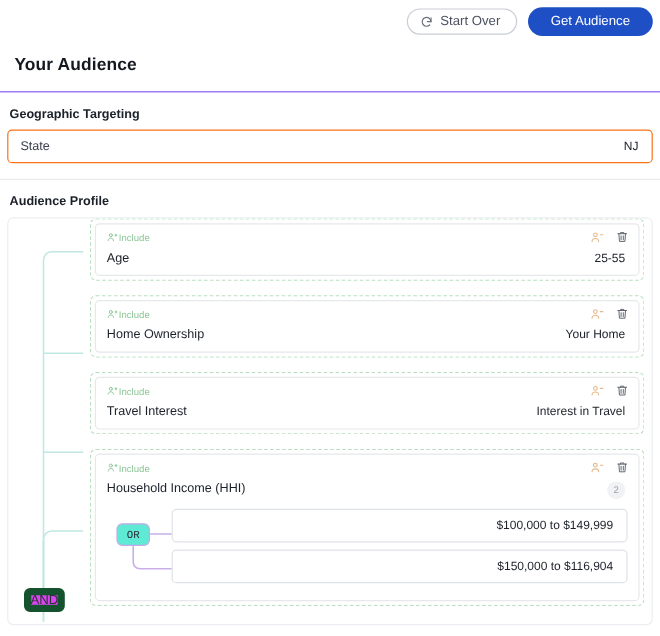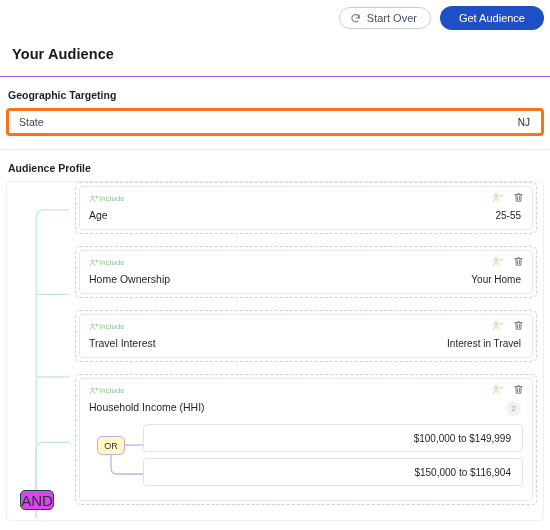--- a/index.html
+++ b/index.html
@@ -60,21 +60,21 @@
   
   .section-label {
     font-size: 10.5px;
     font-weight: bold;
     color: #1b2029;
     padding: 12px 0 7px 8px;
   }
   .state-field {
     margin: 0 6px;
     height: 28px;
-    border: 3px solid #f97316;
+    border: 1px solid #f97316;
     border-radius: 4px;
     background: #ffffff;
     display: flex;
     align-items: center;
     justify-content: space-between;
     padding: 0 11px 0 10px;
     font-size: 10.5px;
     color: #3d434f;
   }
   .state-value { font-size: 10px; color: #1b2029; }
@@ -102,25 +102,25 @@
     position: absolute;
     left: 0; top: 0;
     width: 100%; height: 100%;
     pointer-events: none;
   }
 
   .and-badge {
     position: absolute;
     left: 13px; top: 308px;
     width: 34px; height: 20px;
-    border: 1px solid #14532d;
+    border: 6px solid #14532d;
     border-radius: 5px;
     background: #d946ef;
     color: #2b3138;
-    font-size: 15px;
+    font-size: 11px;
     display: flex; align-items: center; justify-content: center;
     z-index: 3;
     cursor: pointer;
   }
 
   .cards {
     position: absolute;
     left: 68px; top: 0;
     width: 462px;
     z-index: 2;
@@ -191,26 +191,27 @@
     margin-top: 8px;
     padding-left: 54px;
     min-height: 66px;
   }
   .or-badge {
     position: absolute;
     left: 8px; top: 12px;
     width: 28px; height: 19px;
     border: 1px solid #c7a8e8;
     border-radius: 5px;
-    background: #fef9c3;
+    background: #5eead4;
     color: #2b3138;
     font-size: 9px;
     display: flex; align-items: center; justify-content: center;
     z-index: 3;
     cursor: pointer;
+    font-family: Liberation Mono, monospace;
   }
   .or-connectors {
     position: absolute;
     left: 0; top: 0;
     width: 60px; height: 100%;
     pointer-events: none;
   }
   .or-row {
     height: 28px;
     border: 1px solid #dfe2e7;

